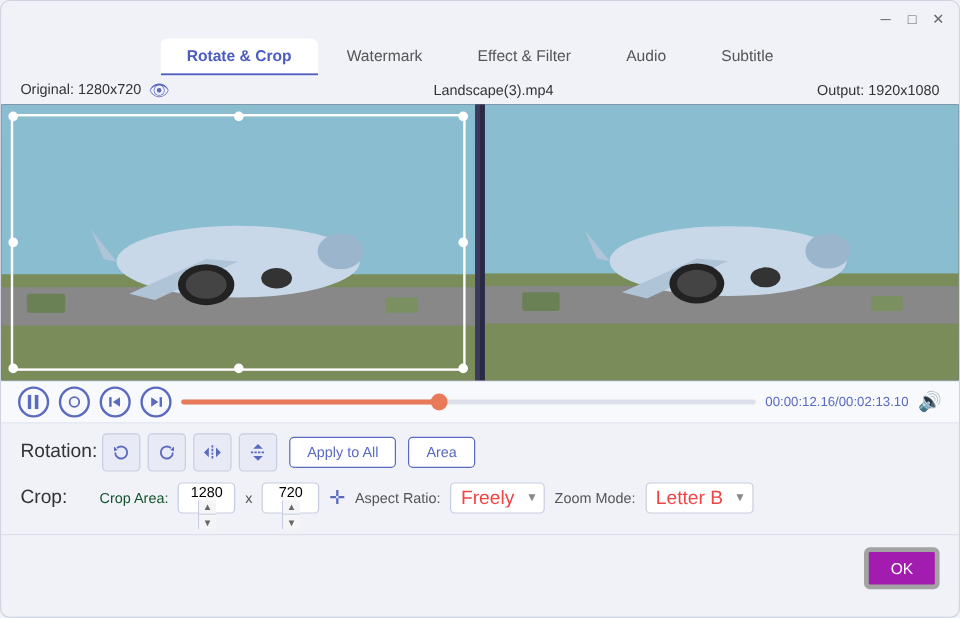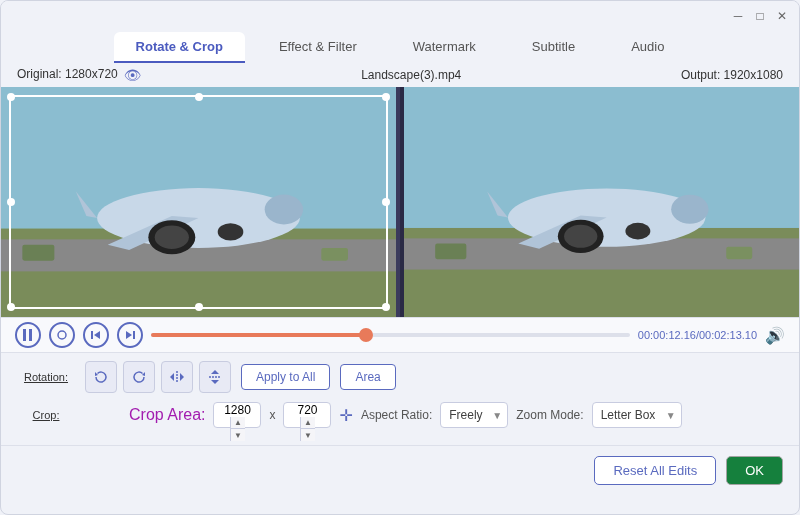--- a/index.html
+++ b/index.html
@@ -43,21 +43,21 @@
       font-size: 12px;
       cursor: pointer;
     }
     .tabs {
       display: flex;
       justify-content: center;
       align-items: flex-end;
       padding: 0 20px;
       background: #f0f2f8;
       height: 38px;
-      gap: 12px;
+      gap: 2px;
     }
     .tab {
       padding: 7px 22px;
       font-size: 13px;
       color: #555;
       cursor: pointer;
       border-bottom: 2px solid transparent;
       white-space: nowrap;
     }
     .tab.active {
@@ -217,26 +217,25 @@
       padding: 8px 16px;
     }
     .control-row {
       display: flex;
       align-items: center;
       gap: 10px;
       margin-bottom: 6px;
       min-height: 32px;
     }
     .control-label {
-      font-size: 11px;
+      font-size: 16px;
       color: #333;
       font-weight: 500;
       width: 58px;
-      text-align: center;
-      text-decoration: underline;
+      text-align: left;
     }
     .rotation-btns {
       display: flex;
       gap: 6px;
     }
     .rot-btn {
       width: 32px;
       height: 32px;
       background: #e8eaf5;
       border: 1px solid #c8cce0;
@@ -257,23 +256,22 @@
       cursor: pointer;
       font-size: 12px;
     }
     .crop-row {
       display: flex;
       align-items: center;
       gap: 8px;
       flex-wrap: nowrap;
     }
     .crop-area-label {
-      font-size: 16px;
-      color: #a21caf;
-      margin-left: 46px;
+      font-size: 12px;
+      color: #14532d;
     }
     .number-input-wrap {
       display: flex;
       align-items: center;
       border: 1px solid #c8cce0;
       border-radius: 4px;
       background: #fff;
       height: 26px;
       flex-direction: column;
     }
@@ -320,23 +318,23 @@
     .select-wrap {
       position: relative;
       display: inline-block;
     }
     .select-input {
       appearance: none;
       border: 1px solid #c8cce0;
       border-radius: 4px;
       background: #fff;
       padding: 4px 24px 4px 8px;
-      font-size: 12px;
-      cursor: pointer;
-      color: #404040;
+      font-size: 16px;
+      cursor: pointer;
+      color: #ef4444;
       height: 26px;
     }
     .select-arrow {
       position: absolute;
       right: 6px;
       top: 50%;
       transform: translateY(-50%);
       pointer-events: none;
       color: #888;
       font-size: 10px;
@@ -359,22 +357,22 @@
       border-radius: 5px;
       font-size: 13px;
       cursor: pointer;
     }
     .footer-btn.outline {
       border: 1px solid #5a6abf;
       background: #fff;
       color: #5a6abf;
     }
     .footer-btn.primary {
-      border: 1px solid #a3a3a3;
-      background: #15803d;
+      border: 4px solid #a3a3a3;
+      background: #a21caf;
       color: #fff;
     }
     .footer-btn.secondary {
       border: 1px solid #5a6abf;
       background: #fff;
       color: #5a6abf;
     }
   </style>
 </head>
 <body>
@@ -384,24 +382,24 @@
   <div class="title-bar">
     <div class="title-bar-icons">
       <div class="title-icon">─</div>
       <div class="title-icon">□</div>
       <div class="title-icon">✕</div>
     </div>
   </div>
 
   <div class="tabs">
     <div class="tab active">Rotate &amp; Crop</div>
+    <div class="tab">Watermark</div>
     <div class="tab">Effect &amp; Filter</div>
-    <div class="tab">Watermark</div>
+    <div class="tab">Audio</div>
     <div class="tab">Subtitle</div>
-    <div class="tab">Audio</div>
   </div>
 
   <div class="video-info-bar">
     <div class="video-info-left">
       <span>Original: 1280x720</span>
       <span class="eye-icon">👁</span>
     </div>
     <div class="video-info-center">
       <span>Landscape(3).mp4</span>
     </div>
@@ -590,16 +588,15 @@
           <option>Letter Box</option>
           <option>Pan &amp; Scan</option>
           <option>Full</option>
         </select>
         <span class="select-arrow">▼</span>
       </div>
     </div>
   </div>
 
   <div class="footer">
-    <button class="footer-btn outline">Reset All Edits</button>
     <button class="footer-btn primary">OK</button>
   </div>
 </div>
 
 </body></html>

